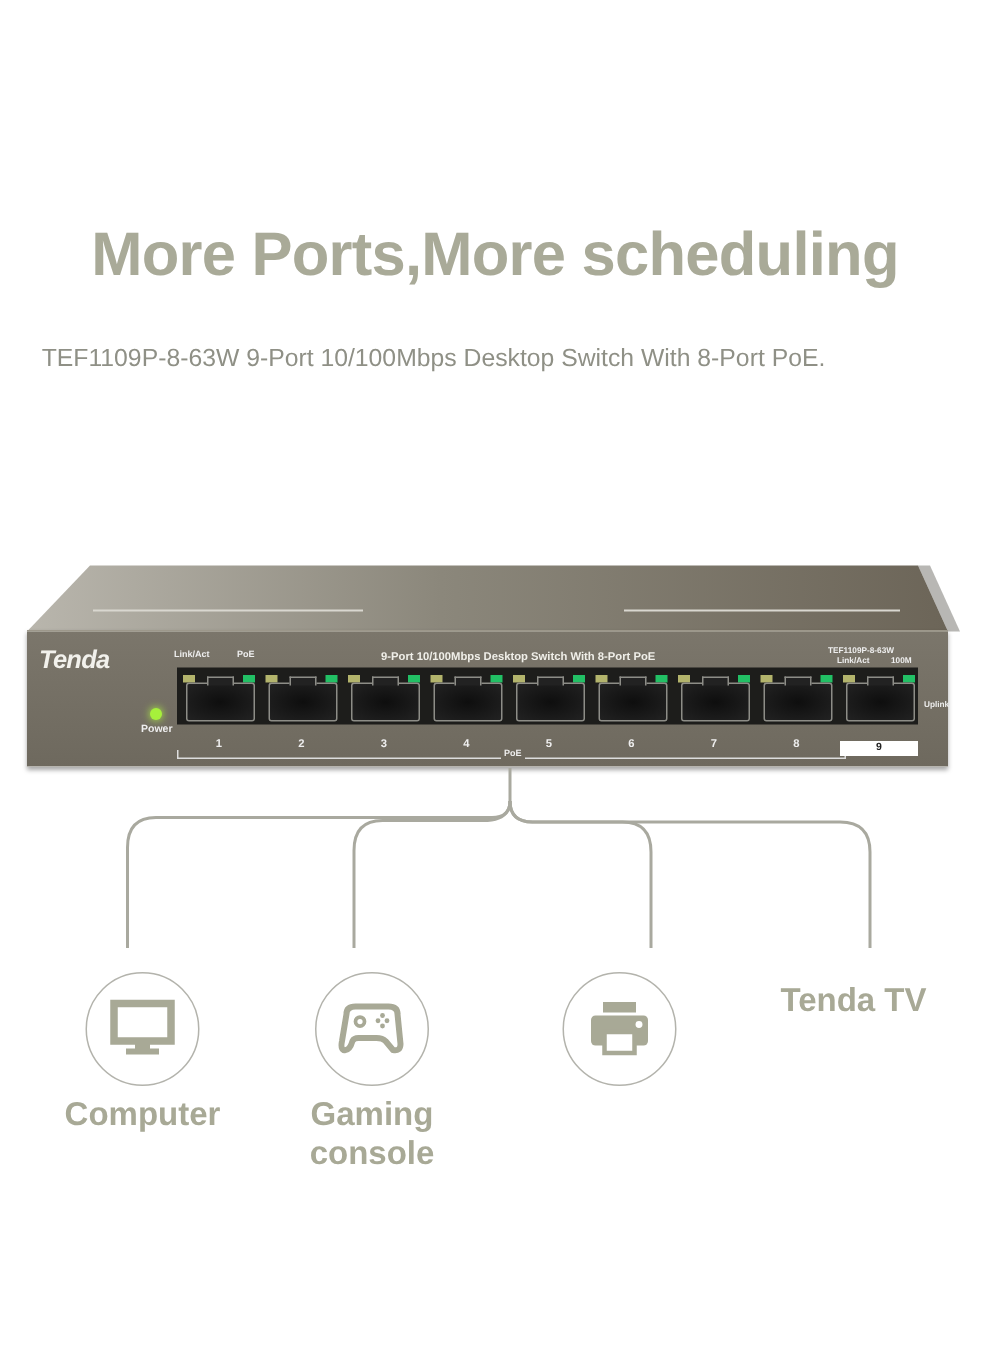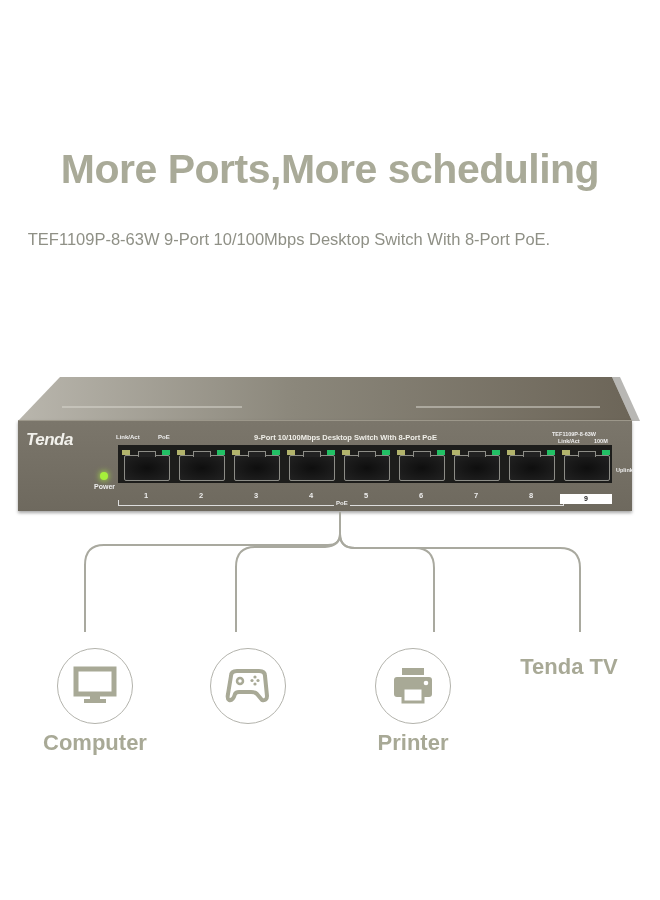--- a/index.html
+++ b/index.html
@@ -154,29 +154,29 @@
   <div class="circle">
     <svg width="46" height="36" viewBox="0 0 46 36">
       <path d="M6 8 Q6 3 12 3 L34 3 Q40 3 40 8 L42 28 Q42 33 37 32 L32 26 Q30 24 26 24 L14 24 Q11 24 10 26 Q8 33 4 32 Q2 31 3 26 Z" fill="none" stroke="#a8a996" stroke-width="4" stroke-linejoin="round"></path>
       <circle cx="15" cy="13" r="3" fill="none" stroke="#a8a996" stroke-width="2.5"></circle>
       <circle cx="30" cy="9" r="1.6" fill="#a8a996"></circle>
       <circle cx="27" cy="12.5" r="1.6" fill="#a8a996"></circle>
       <circle cx="33" cy="12.5" r="1.6" fill="#a8a996"></circle>
       <circle cx="30" cy="16" r="1.6" fill="#a8a996"></circle>
     </svg>
   </div>
+  <div class="dlabel">Gaming console</div>
 </div>
 
 <div class="device" style="left:333px">
   <div class="circle">
     <svg width="42" height="40" viewBox="0 0 42 40">
       <rect x="10" y="2" width="22" height="7" fill="#a8a996"></rect>
       <rect x="2" y="11" width="38" height="20" rx="3" fill="#a8a996"></rect>
       <circle cx="34" cy="17" r="2.3" fill="#fff"></circle>
       <rect x="11" y="22" width="20" height="14" fill="#fff" stroke="#a8a996" stroke-width="3"></rect>
     </svg>
   </div>
-  <div class="dlabel">Printer</div>
 </div>
 
 <div class="device" style="left:489px">
   <div class="dlabel">Tenda TV</div>
 </div>
 
 </body></html>

